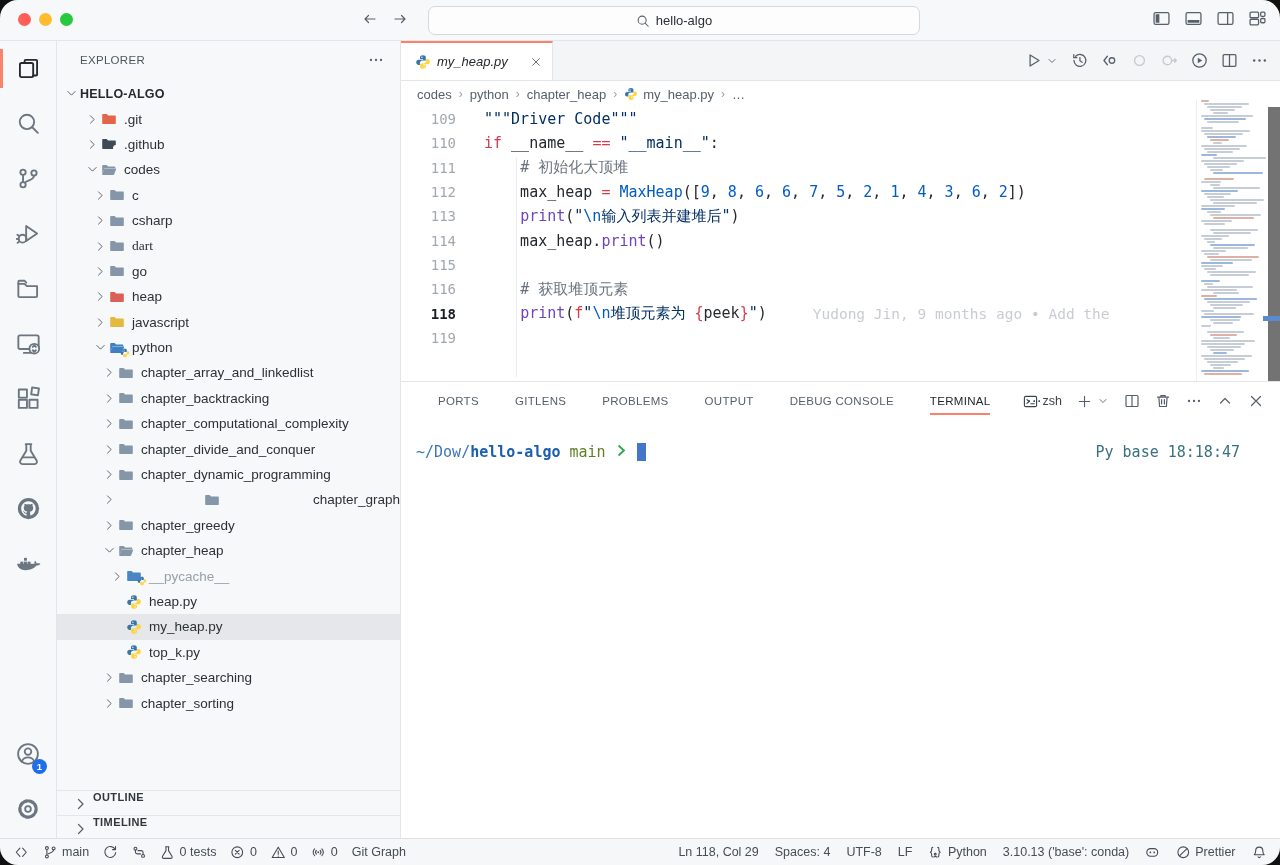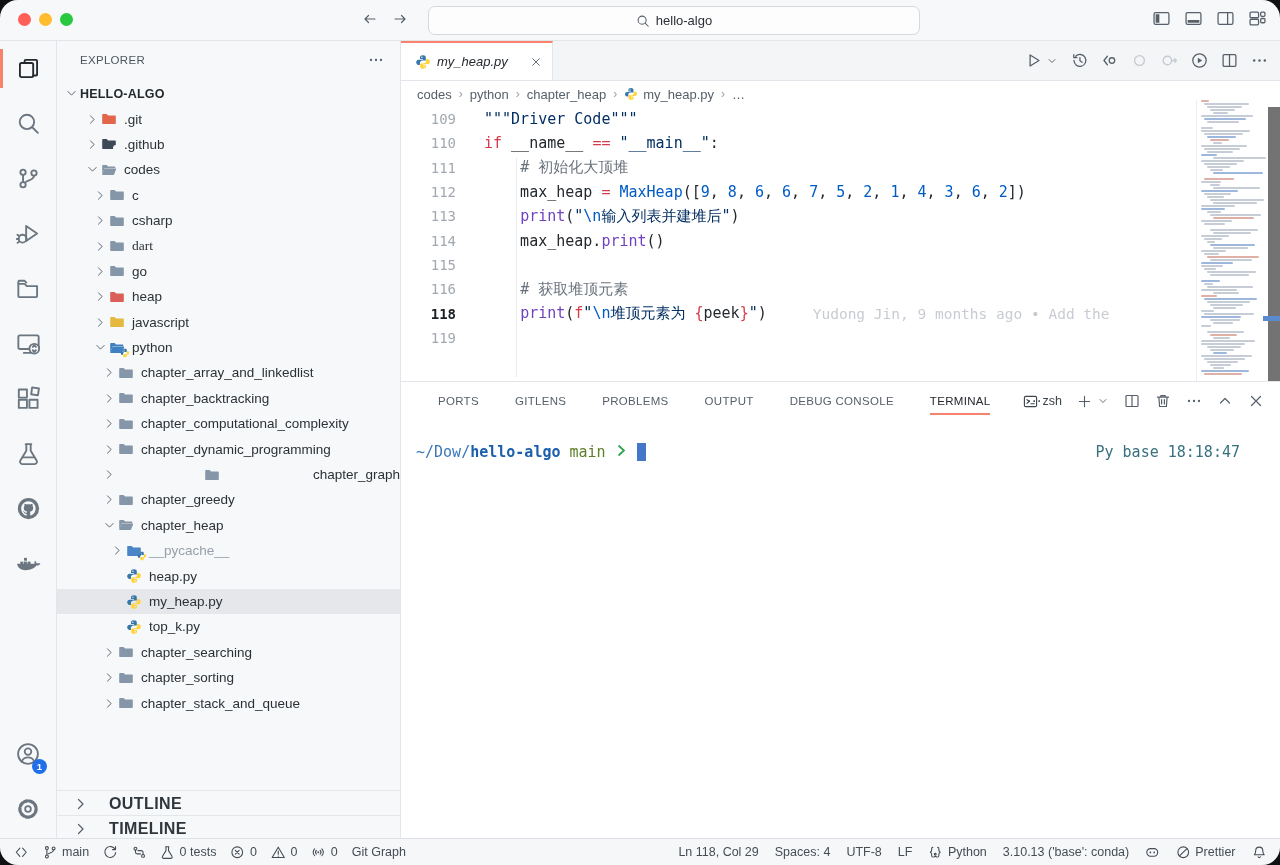--- a/index.html
+++ b/index.html
@@ -31,22 +31,22 @@
   .sb-header{position:absolute;left:0;top:0;right:0;height:38px;display:flex;align-items:center;justify-content:space-between;
     padding:0 16px 0 23px;font-size:11.5px;letter-spacing:.3px;color:#4e565e;}
   .tree{position:absolute;left:0;top:40px;right:0;}
   .trow{height:25.4px;display:flex;align-items:center;font-size:13.5px;color:#2b3137;cursor:pointer;white-space:nowrap;}
   .trow.selected{background:#e5e7ea;}
   .trow.muted .tlabel{color:#97a0a9;}
   .trow .chev{width:17px;display:flex;justify-content:center;color:#5a646e;flex:none;}
   .trow .chev.open svg{transform:rotate(90deg);}
   .trow .ficon{width:18px;display:flex;flex:none;position:relative;margin-right:5px;}
   .trow.root .tlabel{font-weight:700;font-size:12.5px;letter-spacing:.2px;color:#24292e;}
-  .sb-section{position:absolute;left:0;right:0;height:25px;border-top:1px solid #e4e7ea;display:flex;align-items:center;
-    padding-left:16px;gap:20px;font-size:16px;font-weight:700;letter-spacing:.4px;color:#30363d;background:#f7f8f9;cursor:pointer;}
+  .sb-section{position:absolute;left:0;right:0;height:25px;border-top:1px solid #e4e7ea;display:flex;
+    padding-left:16px;gap:4px;font-size:11px;font-weight:700;letter-spacing:.4px;color:#30363d;background:#f7f8f9;cursor:pointer;}
 
   
   .tabbar{position:absolute;left:401px;top:41px;right:0;height:39px;background:#f4f5f7;border-bottom:1px solid #e2e5e9;}
   .tab{position:absolute;left:0;top:0;width:152px;height:39px;background:#fff;border-top:2.5px solid var(--accent);
     border-right:1px solid #e2e5e9;display:flex;align-items:center;gap:6px;padding:0 10px 0 14px;box-sizing:border-box;cursor:pointer;}
   .tab-label{font-style:italic;font-size:13px;color:#24292e;flex:1;}
   .ed-actions{position:absolute;right:12px;top:0;height:39px;display:flex;align-items:center;gap:13px;color:#464e56;}
   .ed-actions .dim{color:#c4cad0;}
   .breadcrumb{position:absolute;left:401px;top:81px;right:0;height:26px;background:#fff;display:flex;align-items:center;
     padding-left:16px;gap:7px;font-size:13px;color:#57606a;}
@@ -446,20 +446,33 @@
           <span class="chev">
             <svg width="13" height="13" viewBox="0 0 16 16" fill="none" stroke="currentColor" stroke-width="1.2" stroke-linecap="round" stroke-linejoin="round">
               <path d="M5.5 3.5L10 8l-4.5 4.5"></path>
             </svg>
           </span>
           <span class="ficon" style="color: rgb(133, 150, 168);">
             <svg width="16" height="16" viewBox="0 0 16 16" fill="none" stroke="currentColor" stroke-width="1.2" stroke-linecap="round" stroke-linejoin="round">
               <path fill="currentColor" stroke="none" d="M1.2 4c0-.6.4-1 1-1h3.4l1.5 1.4h6.7c.6 0 1 .4 1 1v6.6c0 .6-.4 1-1 1H2.2c-.6 0-1-.4-1-1z"></path>
             </svg>
           </span>
+          <span class="tlabel">chapter_divide_and_conquer</span>
+        </div>
+        <div class="trow" style="padding-left: 44px;">
+          <span class="chev">
+            <svg width="13" height="13" viewBox="0 0 16 16" fill="none" stroke="currentColor" stroke-width="1.2" stroke-linecap="round" stroke-linejoin="round">
+              <path d="M5.5 3.5L10 8l-4.5 4.5"></path>
+            </svg>
+          </span>
+          <span class="ficon" style="color: rgb(133, 150, 168);">
+            <svg width="16" height="16" viewBox="0 0 16 16" fill="none" stroke="currentColor" stroke-width="1.2" stroke-linecap="round" stroke-linejoin="round">
+              <path fill="currentColor" stroke="none" d="M1.2 4c0-.6.4-1 1-1h3.4l1.5 1.4h6.7c.6 0 1 .4 1 1v6.6c0 .6-.4 1-1 1H2.2c-.6 0-1-.4-1-1z"></path>
+            </svg>
+          </span>
           <span class="tlabel">chapter_dynamic_programming</span>
         </div>
         <div class="trow" style="padding-left: 44px; justify-content: space-between;">
           <span class="chev">
             <svg width="13" height="13" viewBox="0 0 16 16" fill="none" stroke="currentColor" stroke-width="1.2" stroke-linecap="round" stroke-linejoin="round">
               <path d="M5.5 3.5L10 8l-4.5 4.5"></path>
             </svg>
           </span>
           <span class="ficon" style="color: rgb(133, 150, 168);">
             <svg width="16" height="16" viewBox="0 0 16 16" fill="none" stroke="currentColor" stroke-width="1.2" stroke-linecap="round" stroke-linejoin="round">
@@ -562,33 +575,20 @@
             <svg width="13" height="13" viewBox="0 0 16 16" fill="none" stroke="currentColor" stroke-width="1.2" stroke-linecap="round" stroke-linejoin="round">
               <path d="M5.5 3.5L10 8l-4.5 4.5"></path>
             </svg>
           </span>
           <span class="ficon" style="color: rgb(133, 150, 168);">
             <svg width="16" height="16" viewBox="0 0 16 16" fill="none" stroke="currentColor" stroke-width="1.2" stroke-linecap="round" stroke-linejoin="round">
               <path fill="currentColor" stroke="none" d="M1.2 4c0-.6.4-1 1-1h3.4l1.5 1.4h6.7c.6 0 1 .4 1 1v6.6c0 .6-.4 1-1 1H2.2c-.6 0-1-.4-1-1z"></path>
             </svg>
           </span>
           <span class="tlabel">chapter_sorting</span>
-        </div>
-        <div class="trow" style="padding-left: 44px;">
-          <span class="chev">
-            <svg width="13" height="13" viewBox="0 0 16 16" fill="none" stroke="currentColor" stroke-width="1.2" stroke-linecap="round" stroke-linejoin="round">
-              <path d="M5.5 3.5L10 8l-4.5 4.5"></path>
-            </svg>
-          </span>
-          <span class="ficon" style="color: rgb(133, 150, 168);">
-            <svg width="16" height="16" viewBox="0 0 16 16" fill="none" stroke="currentColor" stroke-width="1.2" stroke-linecap="round" stroke-linejoin="round">
-              <path fill="currentColor" stroke="none" d="M1.2 4c0-.6.4-1 1-1h3.4l1.5 1.4h6.7c.6 0 1 .4 1 1v6.6c0 .6-.4 1-1 1H2.2c-.6 0-1-.4-1-1z"></path>
-            </svg>
-          </span>
-          <span class="tlabel">chapter_stack_and_queue</span>
         </div>
       </div>
     <div class="sb-section" style="top:749px">
       <span class="ic">
           <svg width="16" height="16" viewBox="0 0 16 16" fill="none" stroke="currentColor" stroke-width="1.2" stroke-linecap="round" stroke-linejoin="round">
             <path d="M5.5 3.5L10 8l-4.5 4.5"></path>
           </svg>
         </span>
       <span>OUTLINE</span>
     </div>

